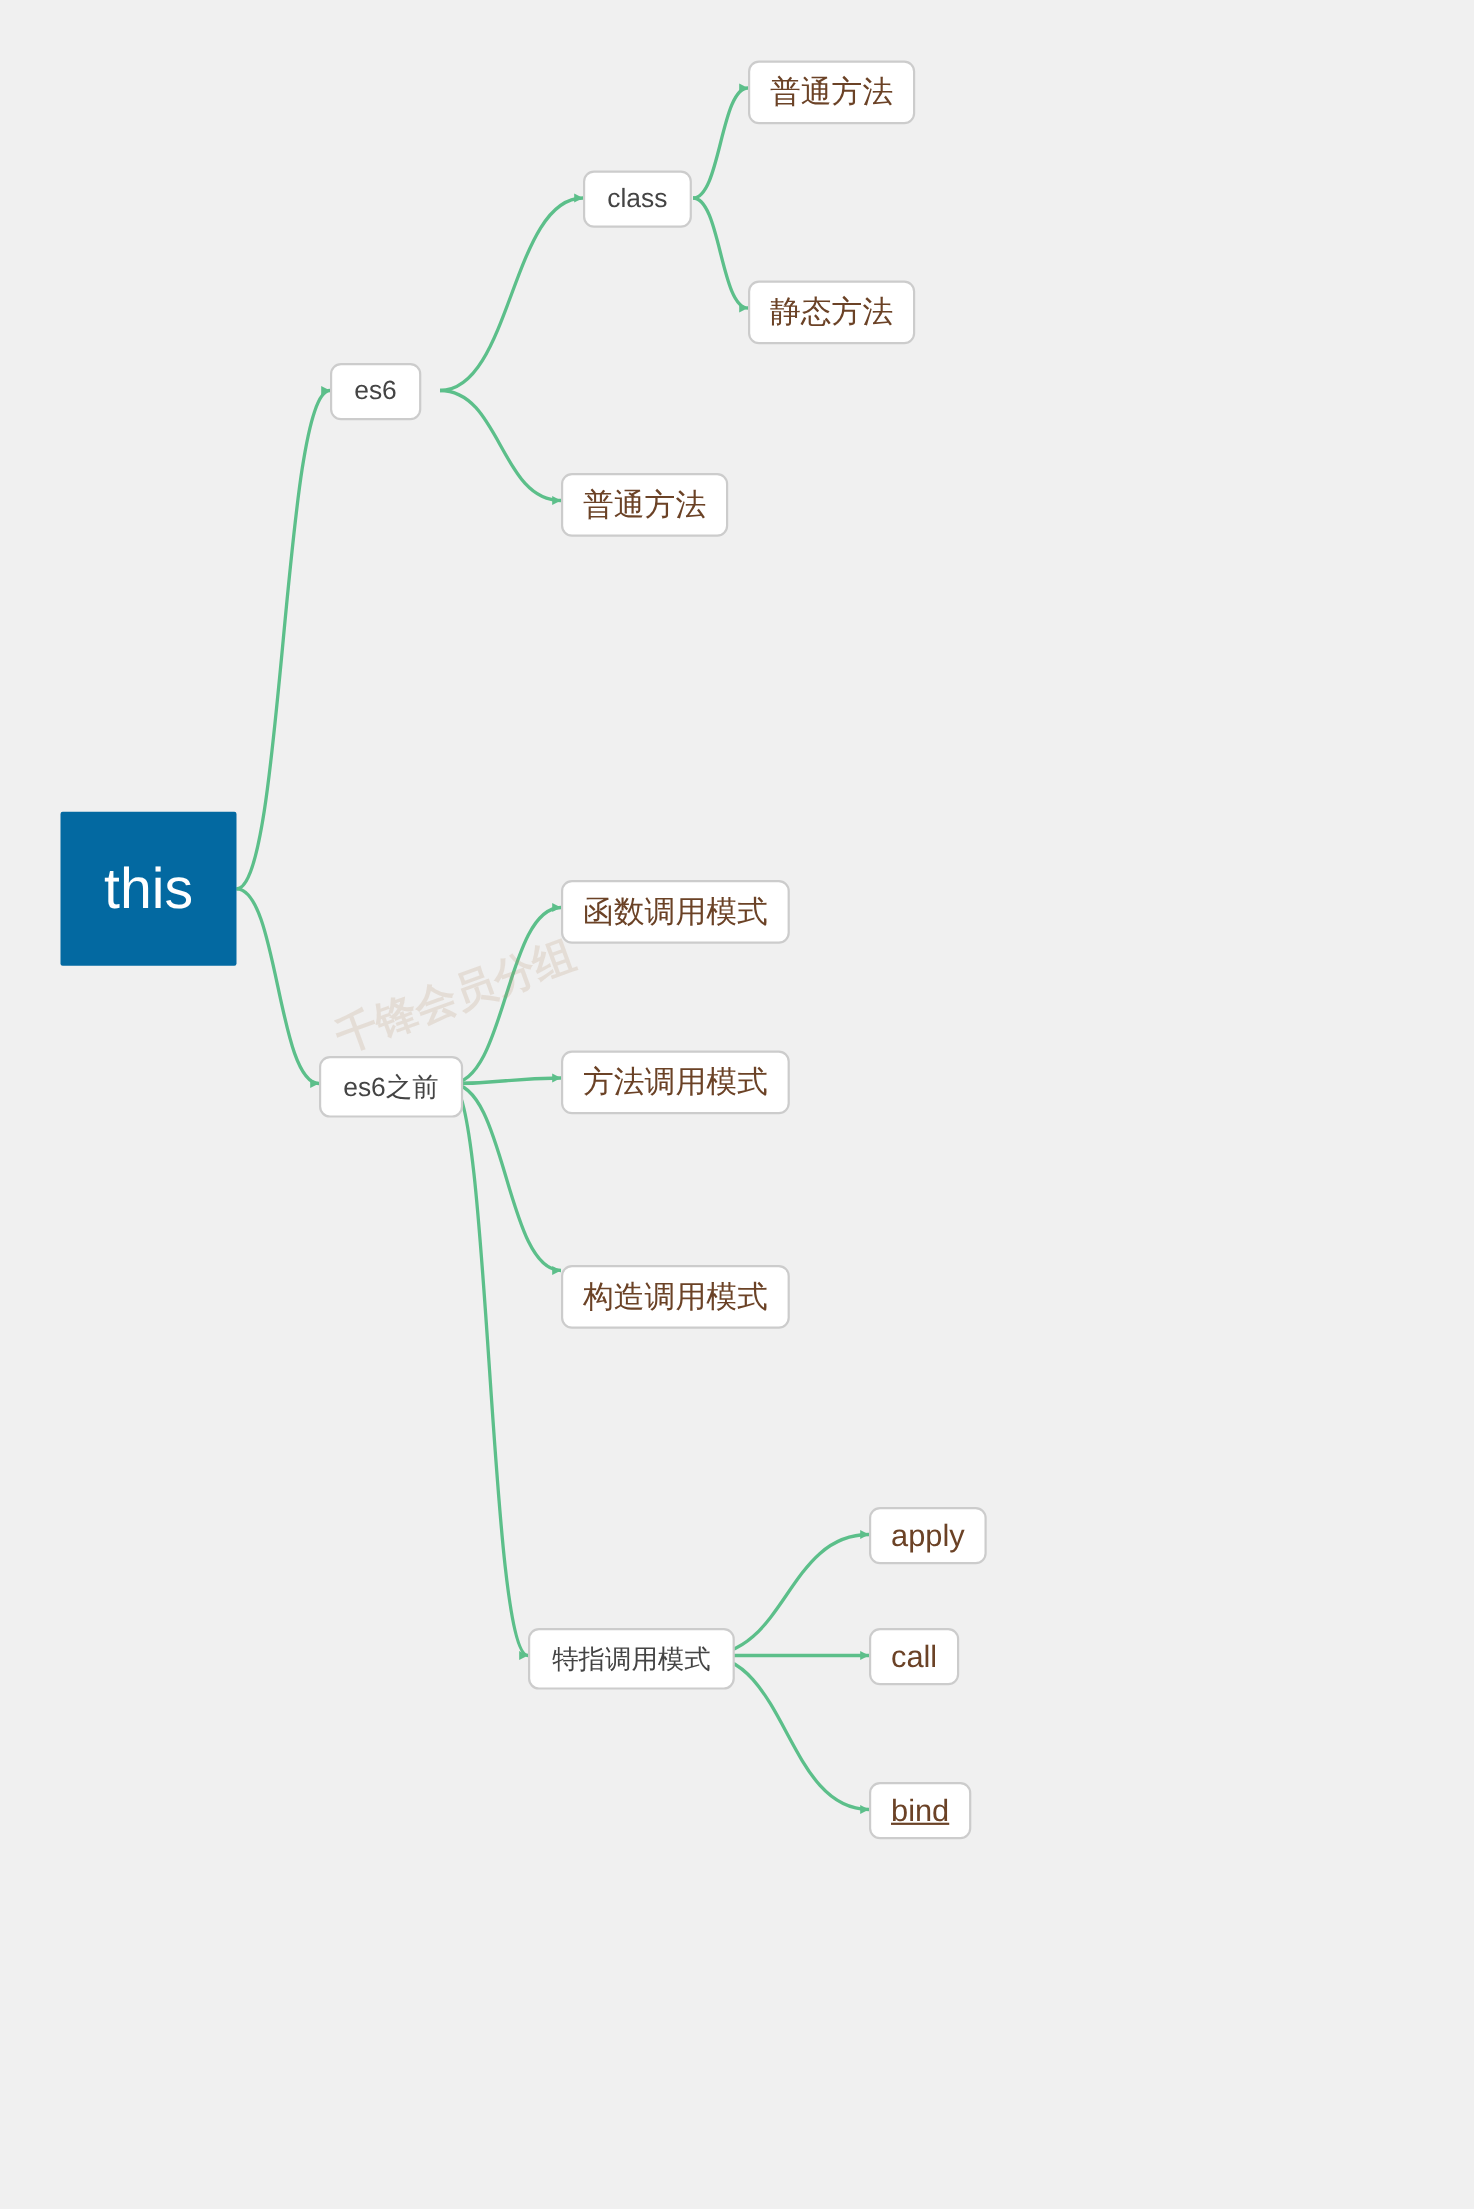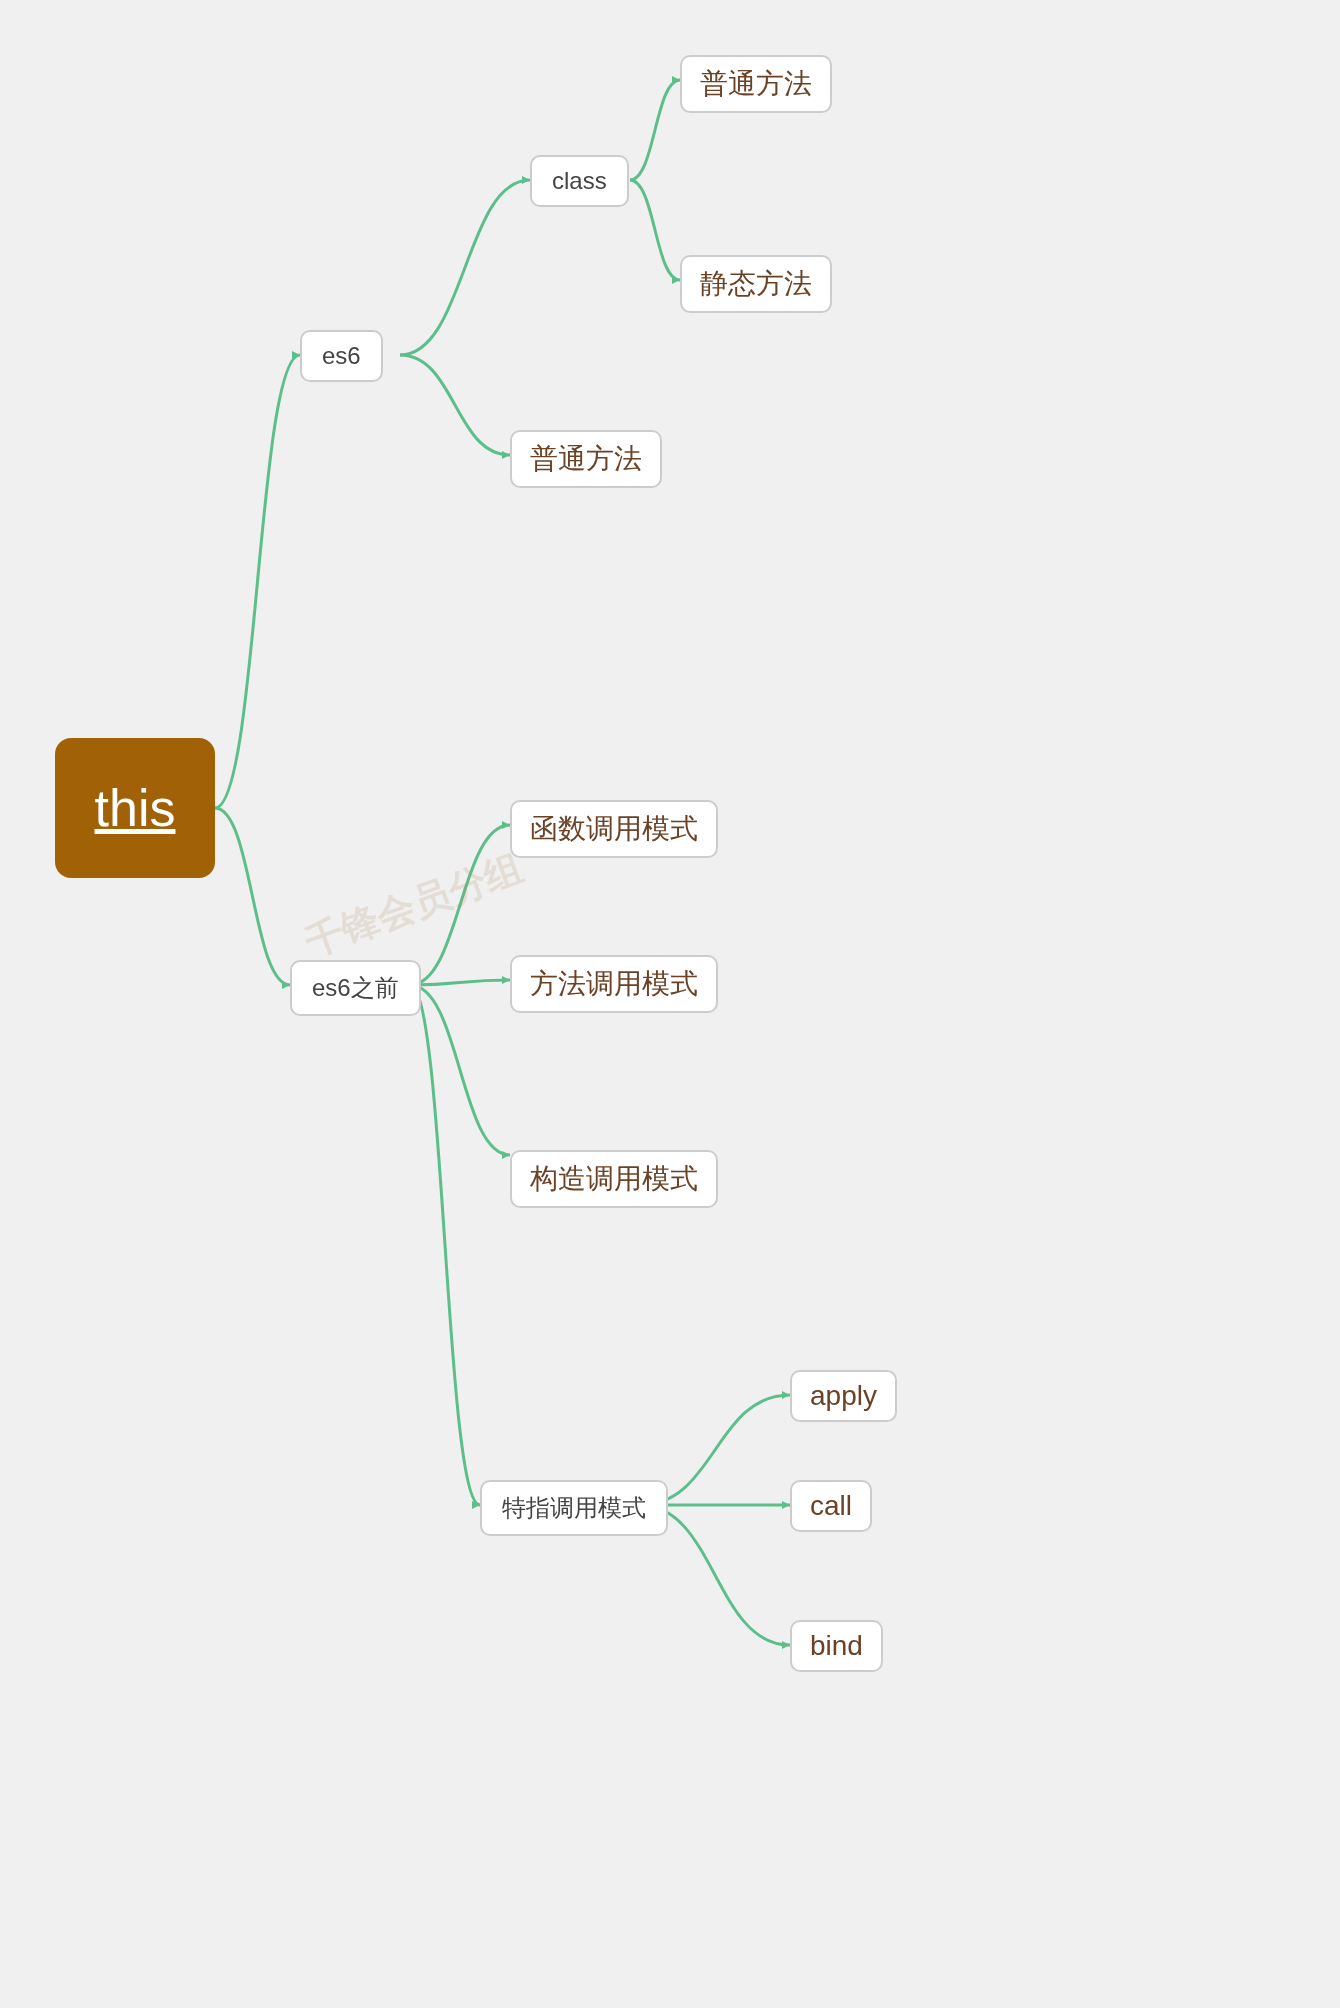--- a/index.html
+++ b/index.html
@@ -22,28 +22,27 @@
       height: 2008px;
       pointer-events: none;
     }
     .node {
       position: absolute;
       display: flex;
       align-items: center;
       justify-content: center;
     }
     .node-root {
-      background: #a16207;
+      background: #0369a1;
       color: white;
       font-size: 52px;
       font-weight: 500;
-      border-radius: 16px;
+      border-radius: 2px;
       width: 160px;
       height: 140px;
-      text-decoration: underline;
     }
     .node-mid {
       background: white;
       color: #444;
       font-size: 24px;
       border: 2px solid #ccc;
       border-radius: 10px;
       padding: 10px 20px;
       white-space: nowrap;
     }
@@ -105,16 +104,16 @@
       <div class="node node-mid" style="left: 530px; top: 155px;">class</div>
       <div class="node node-mid" style="left: 480px; top: 1480px;">特指调用模式</div>
       <div class="node node-leaf" style="left: 680px; top: 55px; text-align: center;">普通方法</div>
       <div class="node node-leaf" style="left: 680px; top: 255px;">静态方法</div>
       <div class="node node-leaf" style="left: 510px; top: 430px;">普通方法</div>
       <div class="node node-leaf" style="left: 510px; top: 800px;">函数调用模式</div>
       <div class="node node-leaf" style="left: 510px; top: 955px; text-align: center;">方法调用模式</div>
       <div class="node node-leaf" style="left: 510px; top: 1130px; margin-top: 20px;">构造调用模式</div>
       <div class="node node-leaf" style="left: 790px; top: 1370px;">apply</div>
       <div class="node node-leaf" style="left: 790px; top: 1480px;">call</div>
-      <div class="node node-leaf" style="left: 790px; top: 1620px;">bind</div>
+      <div class="node node-leaf" style="left: 790px; top: 1620px; text-decoration: underline;">bind</div>
     </div>
   <div class="watermark" style="left:300px;top:880px;">千锋会员分组</div>
 </div>
 
 </body></html>

